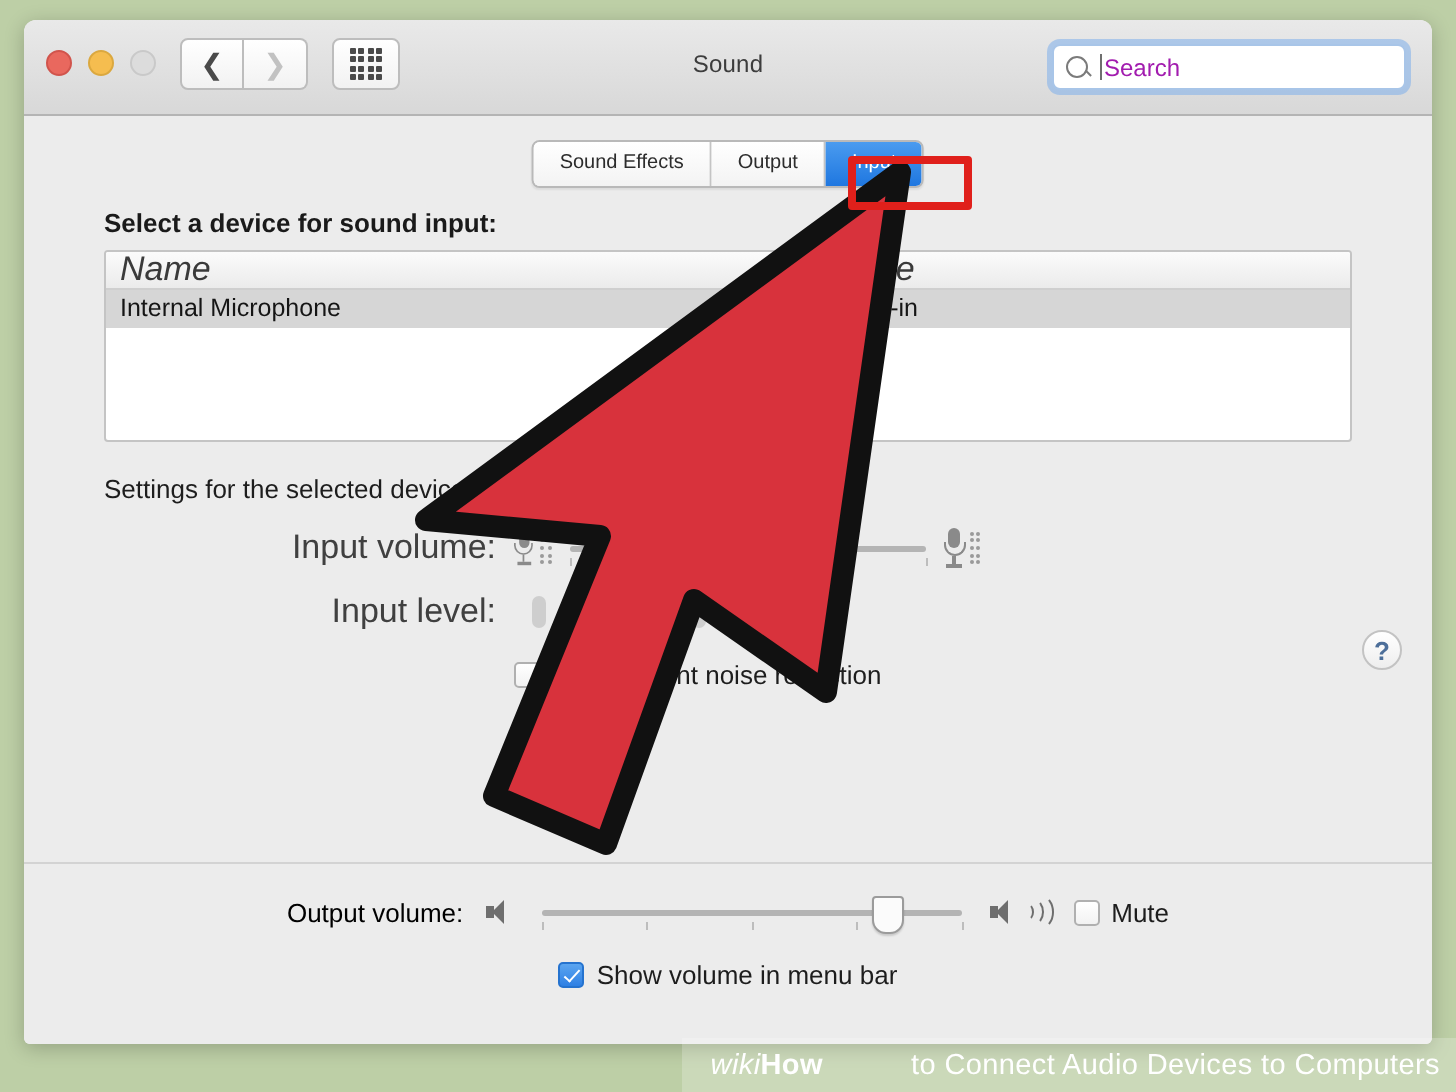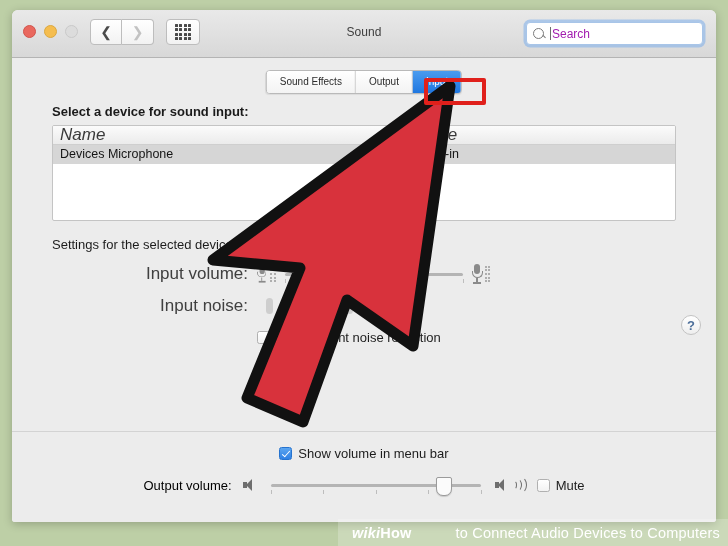--- a/index.html
+++ b/index.html
@@ -492,21 +492,21 @@
     padding: 0 8px 0 14px;
     display: flex;
     align-items: center;
     background: rgba(255,255,255,0.22);
     font-size: 14.5px;
     color: #ffffff;
     letter-spacing: 0.2px;
     z-index: 40;
   }
   #watermark .wiki {
-    font-weight: bold;
+    font-weight: normal;
     font-style: italic;
   }
   #watermark .how { font-weight: bold; margin-right: 4px; }
   #watermark .rest { font-weight: normal; margin-left: 40px; }
 </style>
 </head>
 <body>
 
 <div id="desktop">
 
@@ -569,21 +569,21 @@
     <div id="content">
 
       <div class="section-label">Select a device for sound input:</div>
 
       <div id="device-table">
         <div id="device-head">
           <div class="th col-name">Name</div>
           <div class="th col-type">Type</div>
         </div>
         <div class="device-row">
-          <div class="td col-name">Devices Microphone</div>
+          <div class="td col-name">Internal Microphone</div>
           <div class="td col-type">Built-in</div>
         </div>
       </div>
 
       <div id="settings-label">Settings for the selected device:</div>
 
       <div class="ctrl-row">
         <div class="ctrl-label">Input volume:</div>
         <span class="mic small">
           <span class="cap"></span>
@@ -628,21 +628,21 @@
             <i></i>
             <i></i>
             <i></i>
             <i></i>
             <i></i>
             <i></i>
         </span>
       </div>
 
       <div class="ctrl-row">
-        <div class="ctrl-label">Input noise:</div>
+        <div class="ctrl-label">Input level:</div>
         <div class="meter">
           <i></i>
             <i></i>
             <i></i>
             <i class="on"></i>
             <i class="on"></i>
             <i></i>
             <i></i>
             <i></i>
             <i></i>
@@ -653,25 +653,20 @@
       <div class="ctrl-row" style="margin-top:14px;">
         <div class="ctrl-label"></div>
         <span class="cbox"></span>
         <span class="cb-label">Use ambient noise reduction</span>
       </div>
 
       <div id="help-btn">?</div>
     </div>
 
     <div id="bottom">
-
-      <div id="menubar-row">
-        <span class="cbox checked"></span>
-        <span class="cb-label">Show volume in menu bar</span>
-      </div>
 
       <div id="output-row">
         <span style="font-size:13px;">Output volume:</span>
 
         <span class="spk" style="margin-left:10px;">
           <span class="body"></span>
             <span class="cone"></span>
         </span>
 
         <div class="slider" style="width:210px;margin-left:14px;">
@@ -692,20 +687,25 @@
         </span>
         <span class="wave-arcs">
           <i></i>
             <i></i>
             <i></i>
         </span>
 
         <span class="cbox" style="margin-left:14px;"></span>
         <span class="cb-label">Mute</span>
       </div>
+
+      <div id="menubar-row">
+        <span class="cbox checked"></span>
+        <span class="cb-label">Show volume in menu bar</span>
+      </div>
     </div>
   </div>
 
   <div id="tab-highlight"></div>
 
   <svg id="arrow" viewBox="0 0 300 350">
     <polygon points="255,8 18,182 105,190 52,320 108,344 152,222 218,268" fill="#d8323c" stroke="#111111" stroke-width="11" stroke-linejoin="round" stroke-linecap="round"></polygon>
   </svg>
 
   <div id="watermark">

